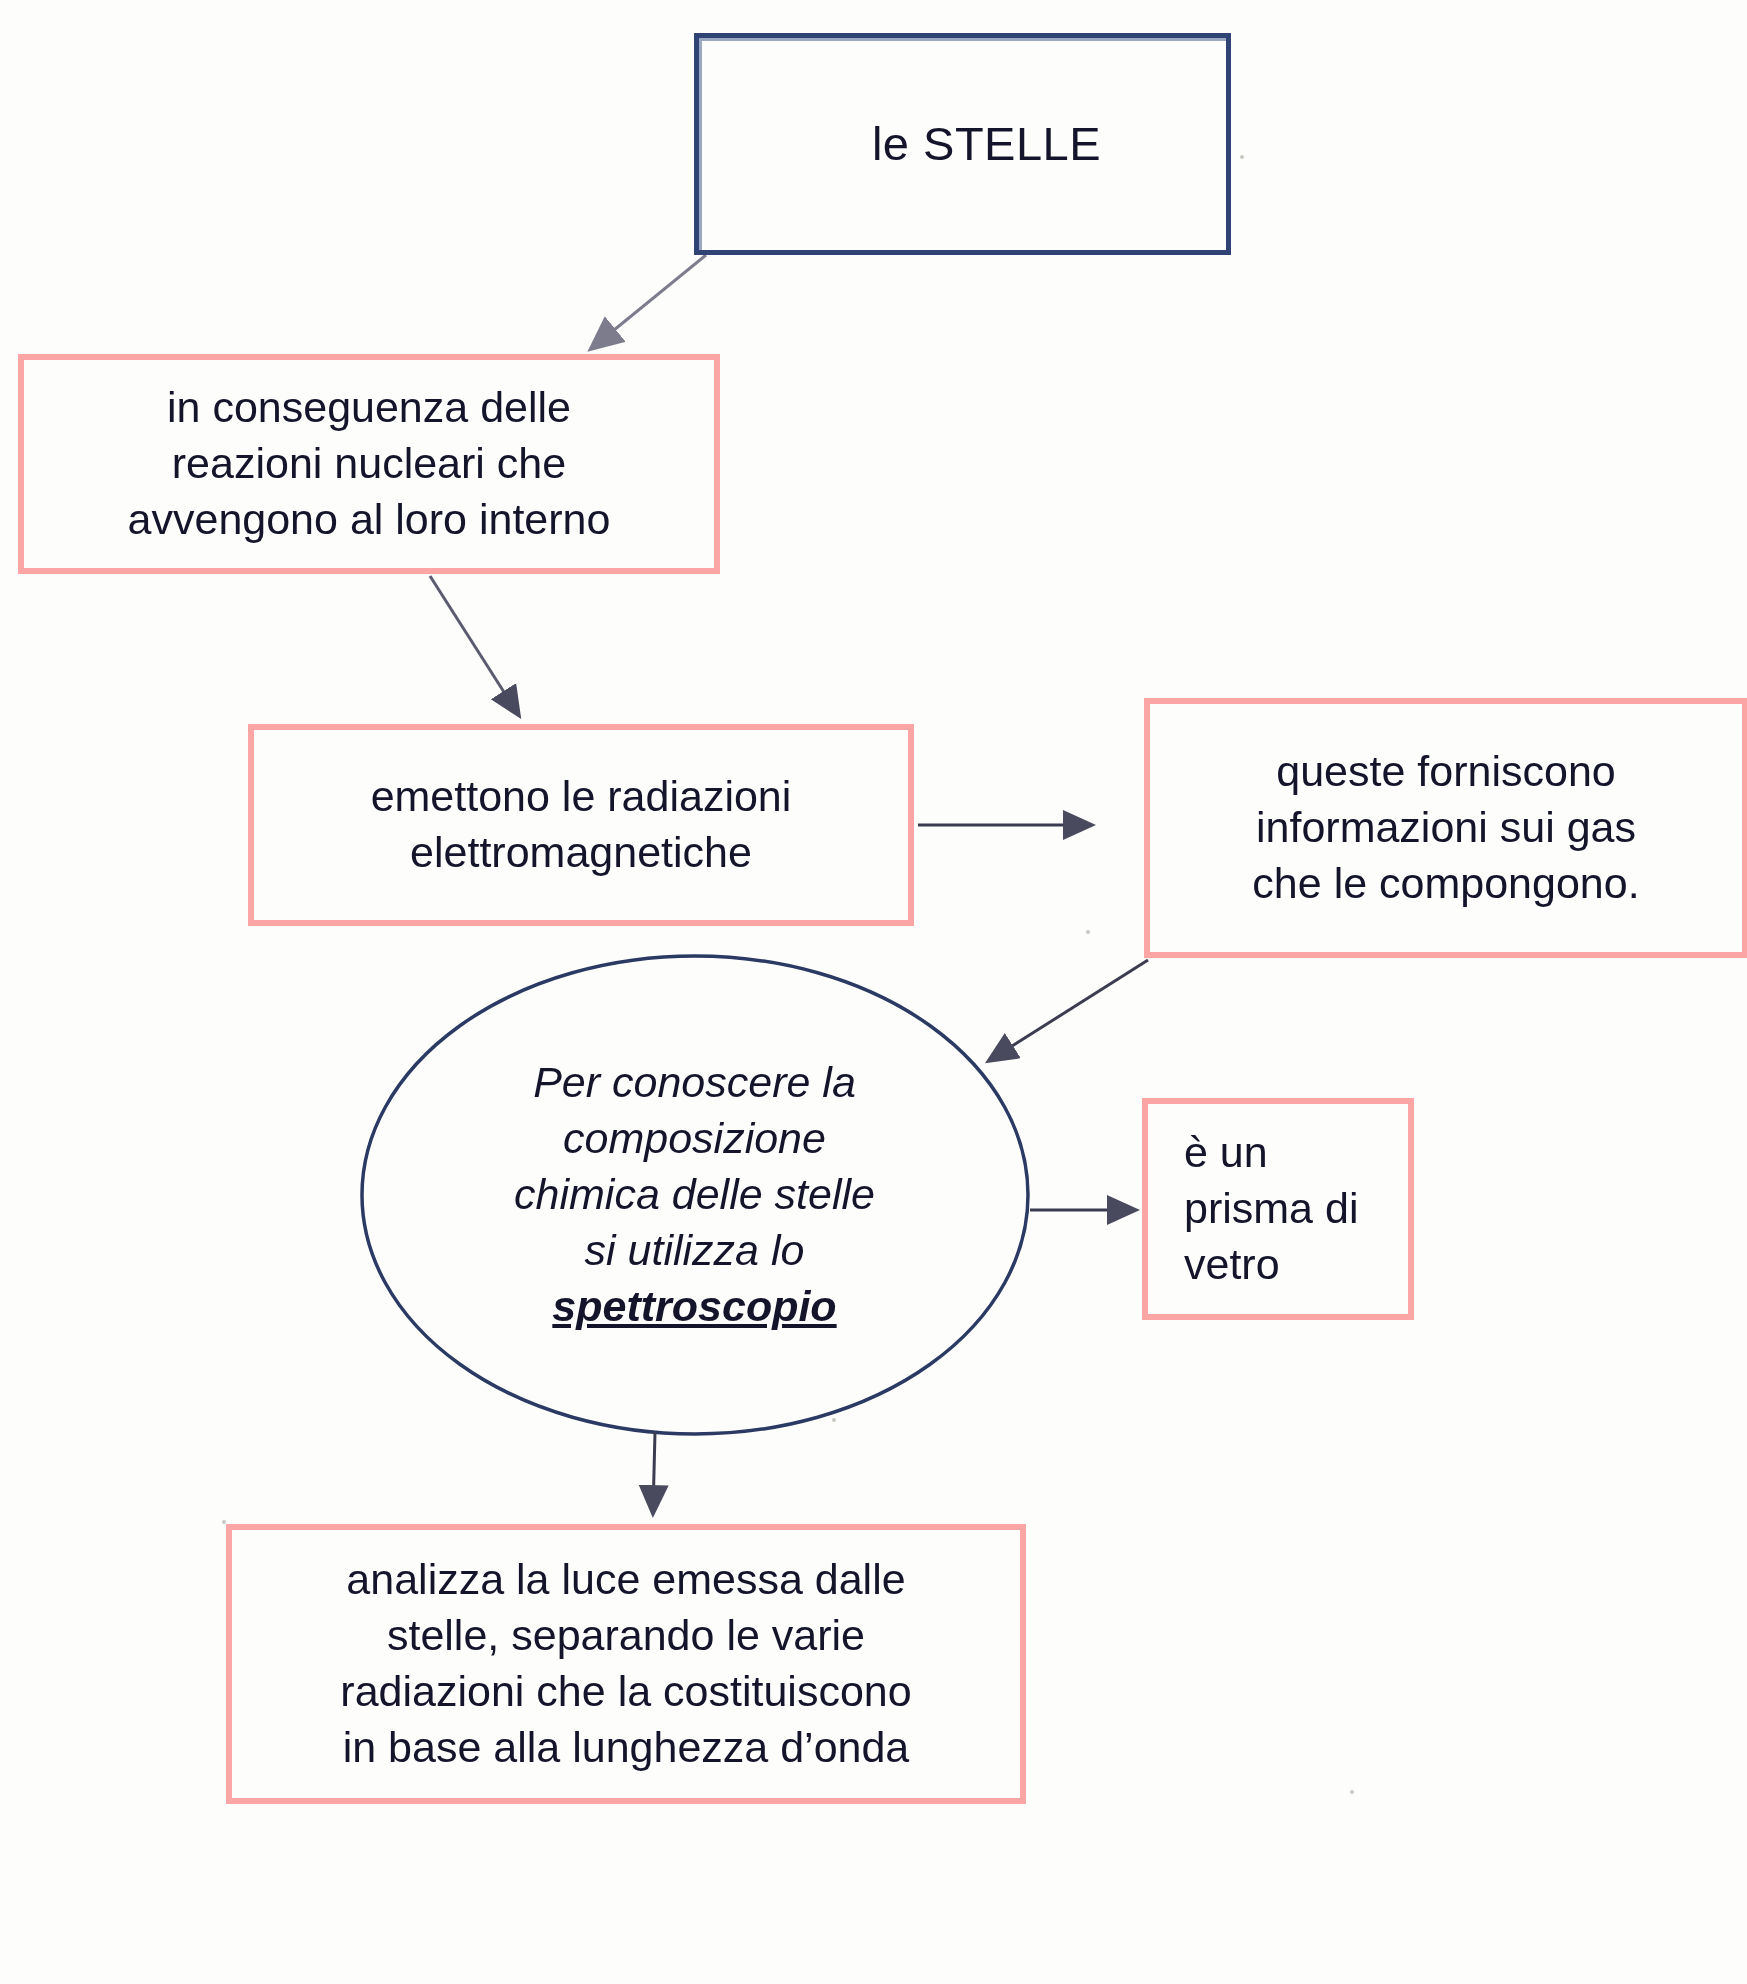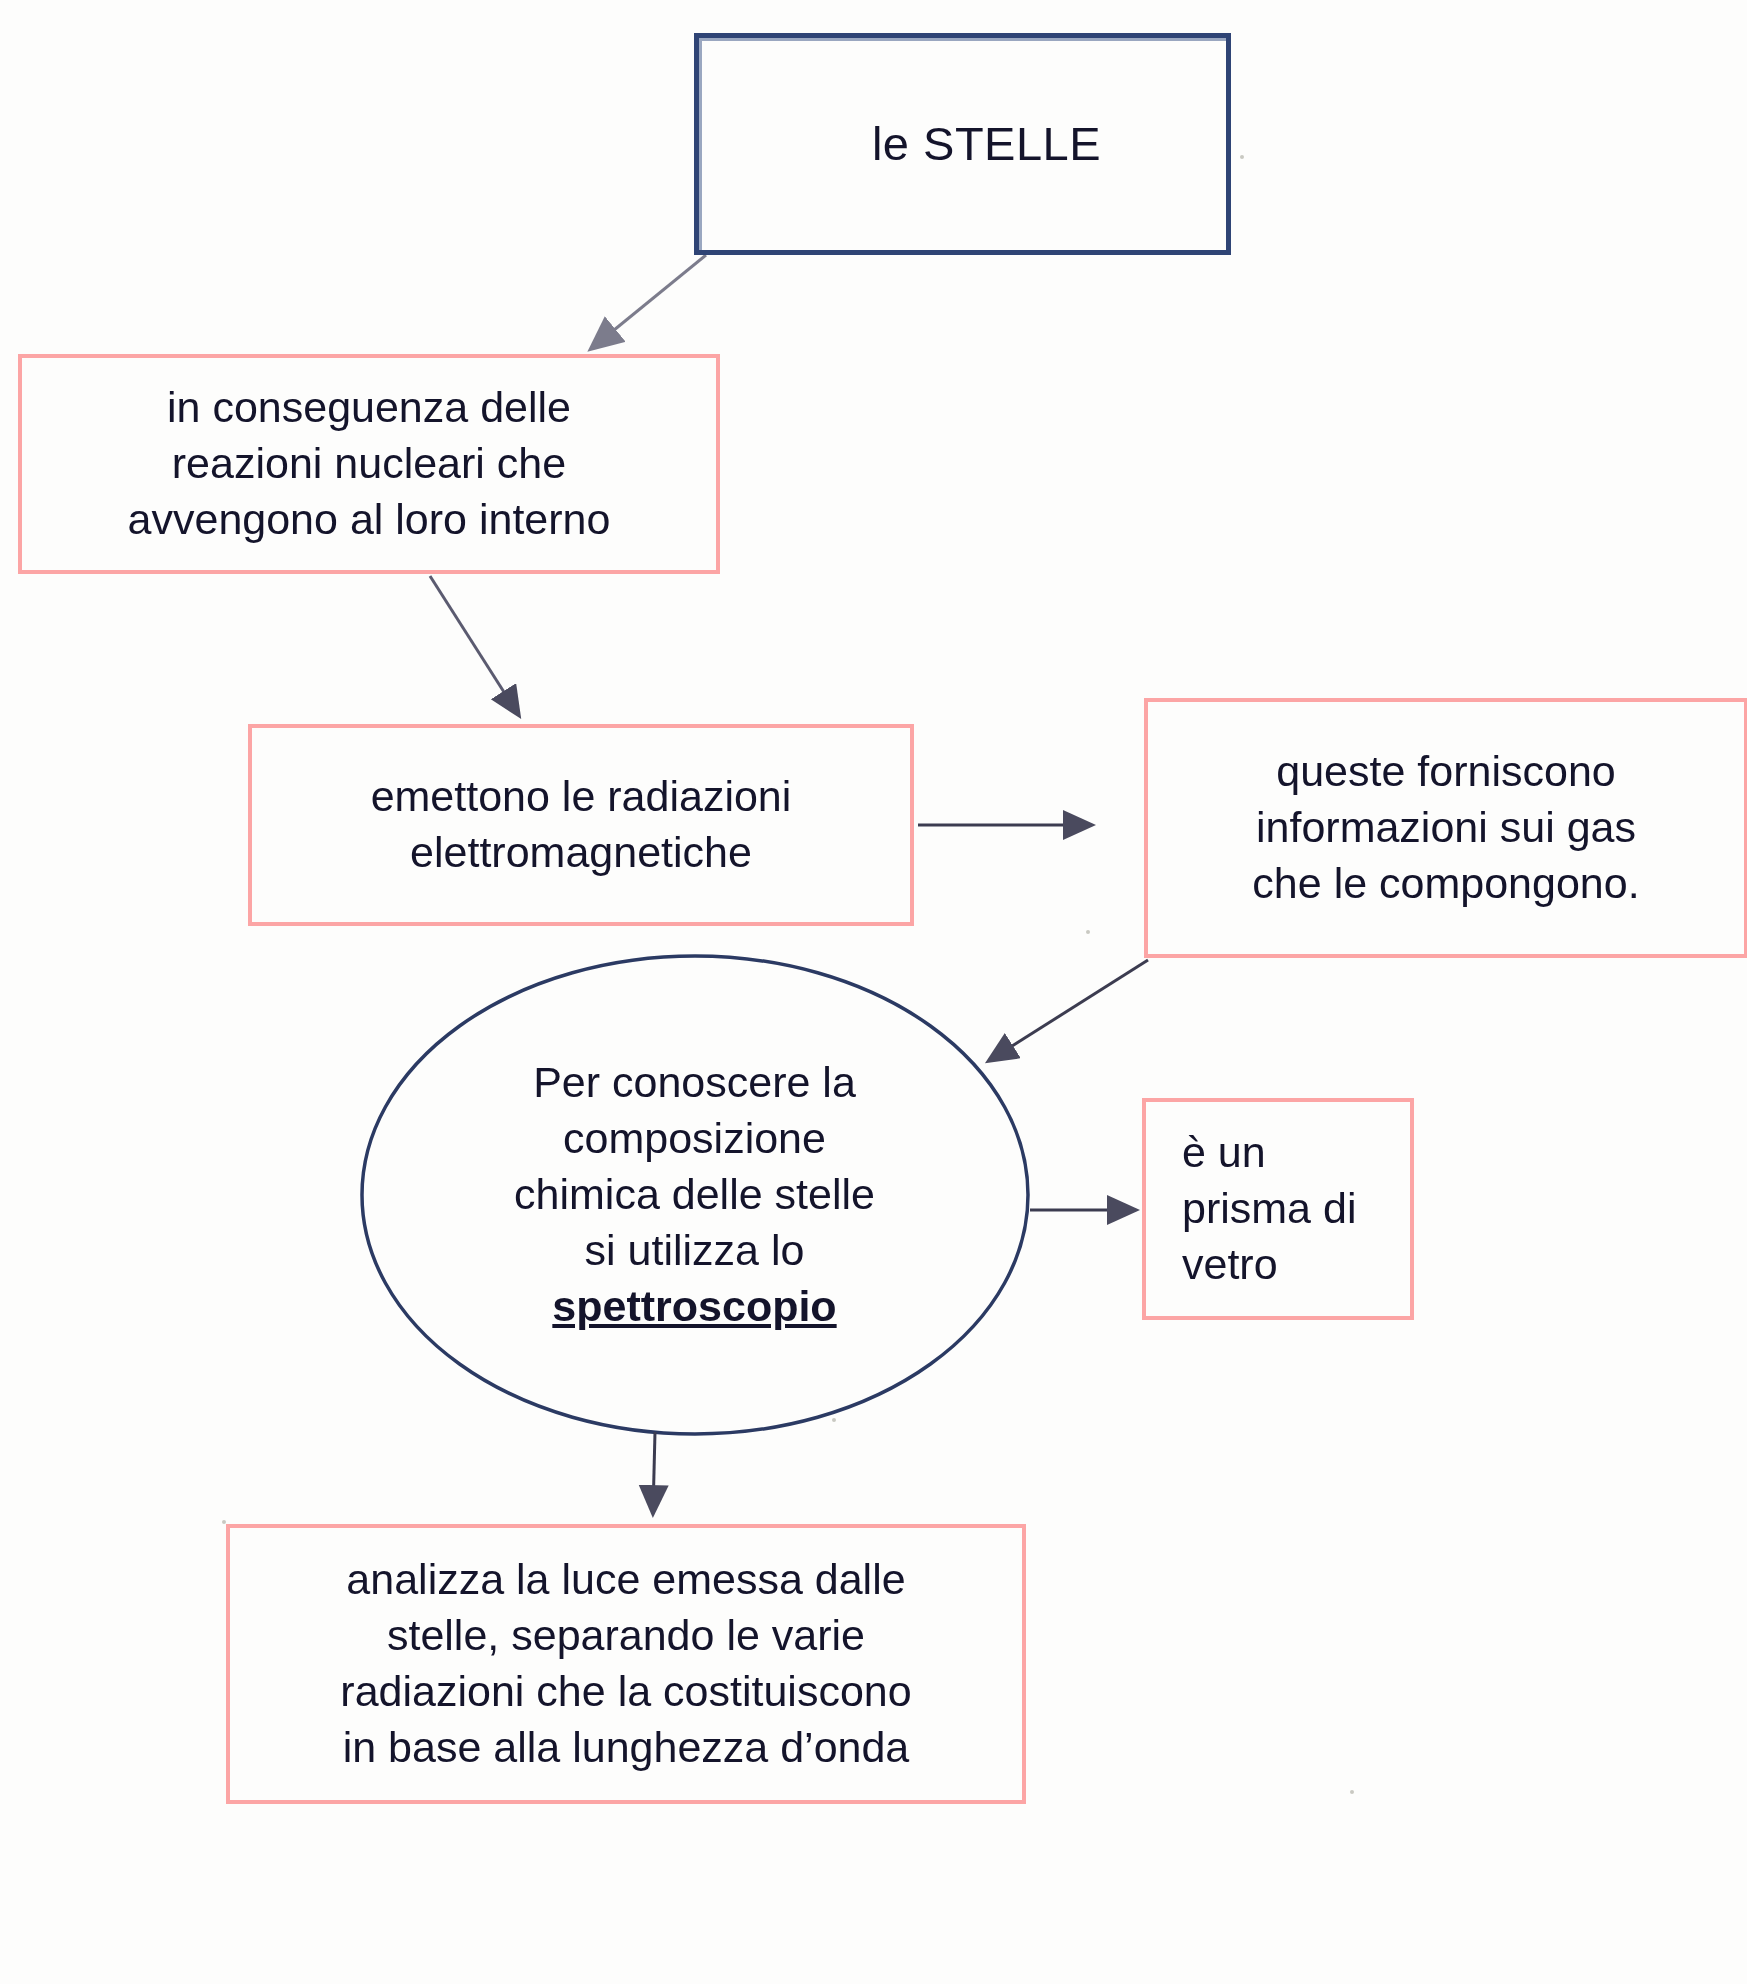--- a/index.html
+++ b/index.html
@@ -28,21 +28,21 @@
     position: absolute;
     box-sizing: border-box;
     display: flex;
     align-items: center;
     justify-content: center;
     text-align: center;
     color: #14142b;
     line-height: 1.30;
   }
   .box {
-    border: 4px solid #fca5a5;
+    border: 6px solid #fca5a5;
     background: transparent;
   }
   .box-title {
     border: 5px solid #2f4475;
     box-shadow: 3px 3px 0 #9aa7c0 inset;
   }
   .ellipse-node {
     background: transparent;
   }
   .node-text {
@@ -77,20 +77,21 @@
     padding-left: 36px;
     text-align: left;
   }
   #node-analyze {
     left: 226px; top: 1524px; width: 800px; height: 280px;
     font-size: 43px;
   }
   #node-ellipse {
     left: 362px; top: 956px; width: 665px; height: 478px;
     font-size: 43px;
+    font-style: italic;
   }
   #node-ellipse .ell-inner {
     position: relative;
     z-index: 2;
   }
   .ell-bold {
     font-weight: bold;
     text-decoration: underline;
   }
   .speck {

